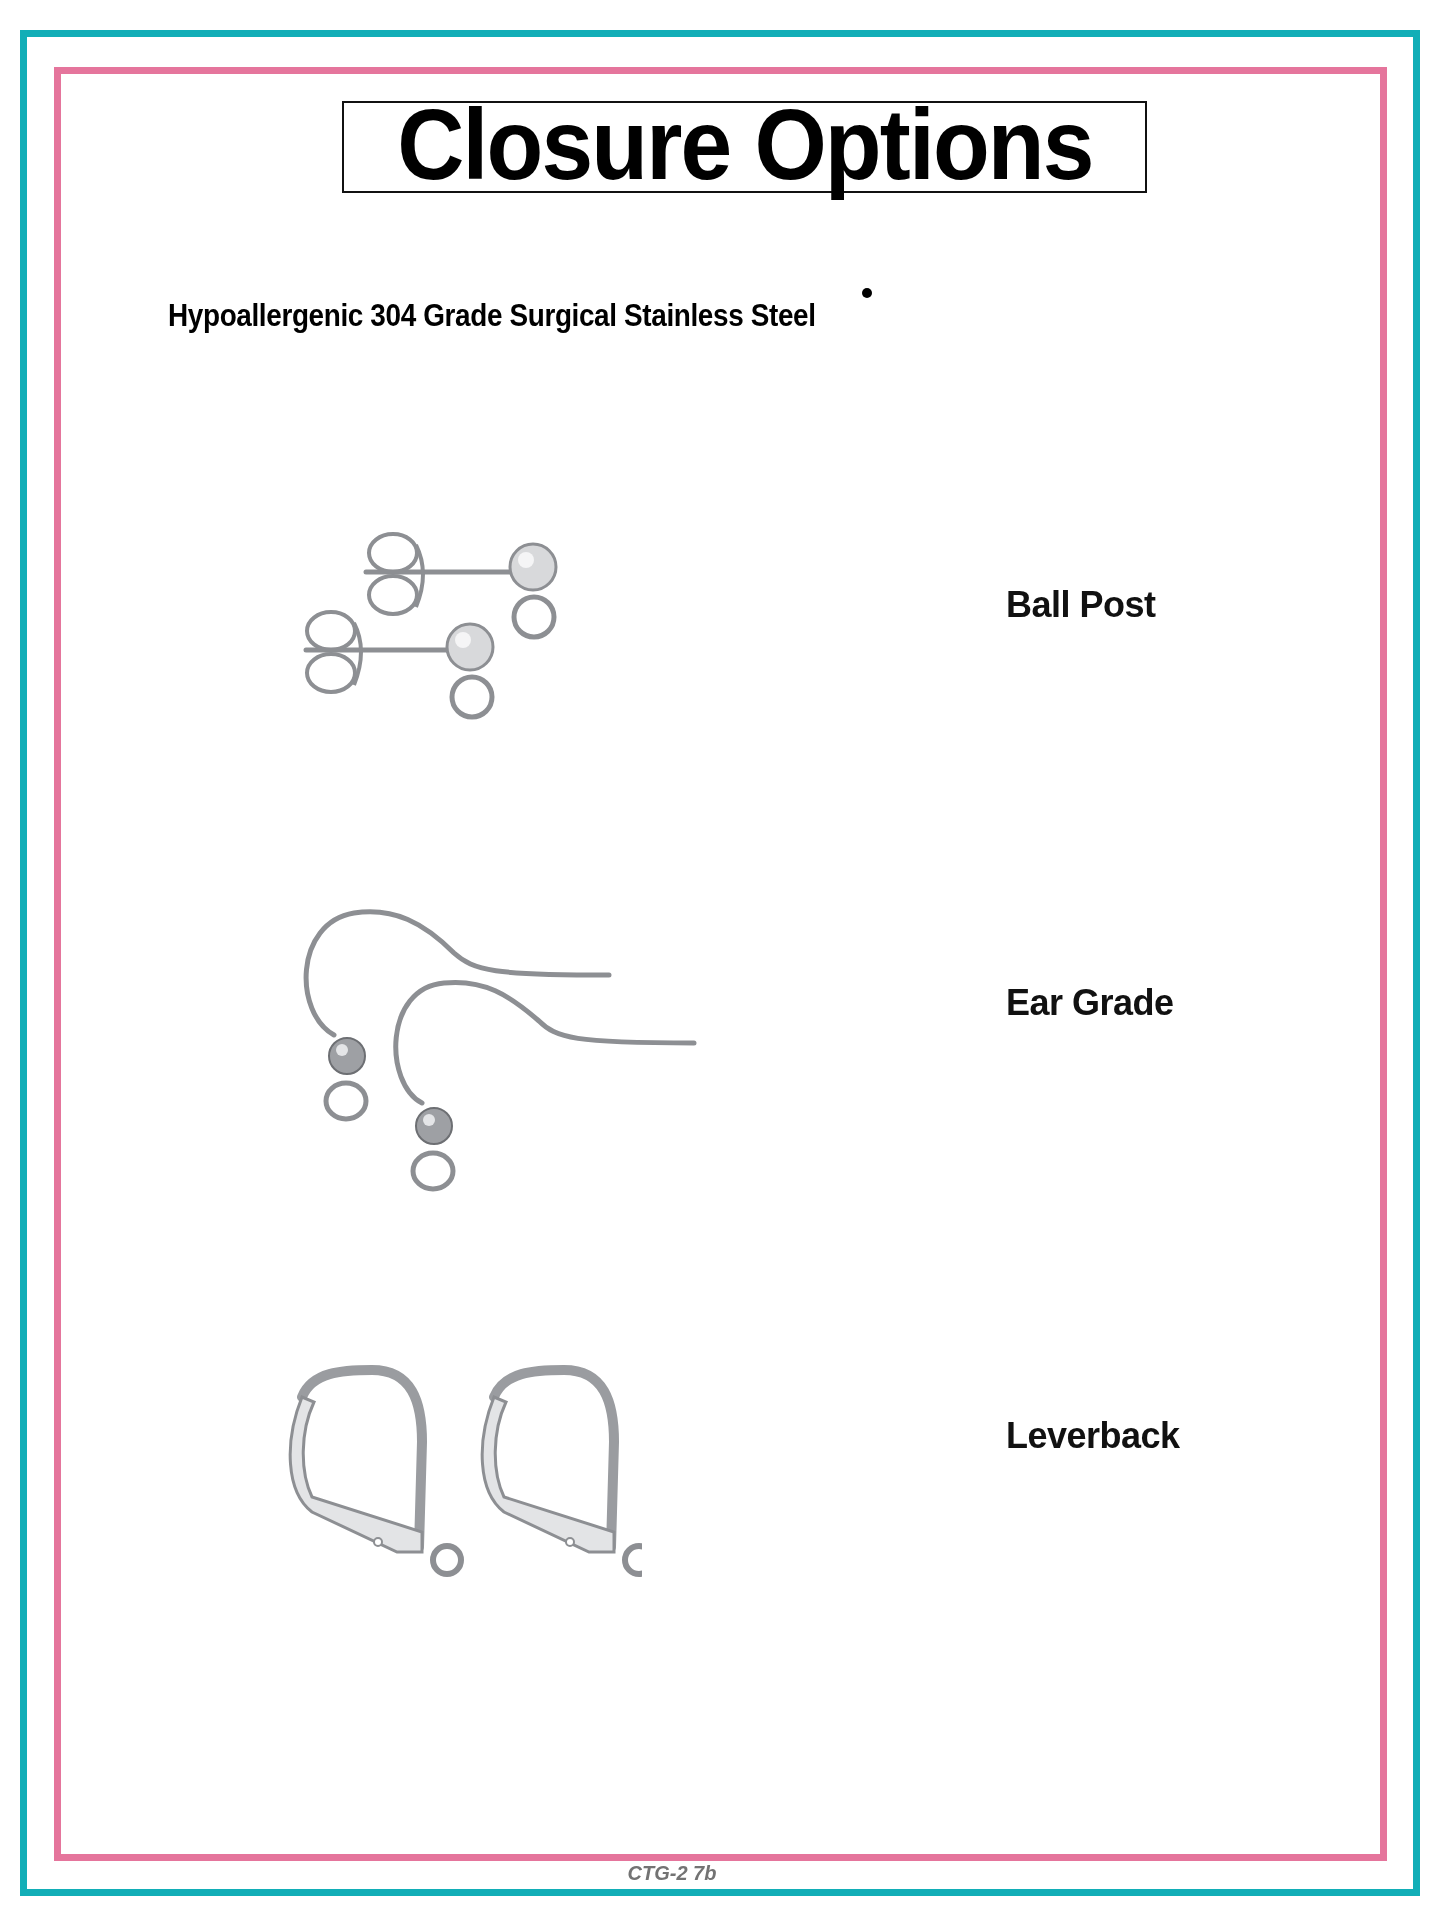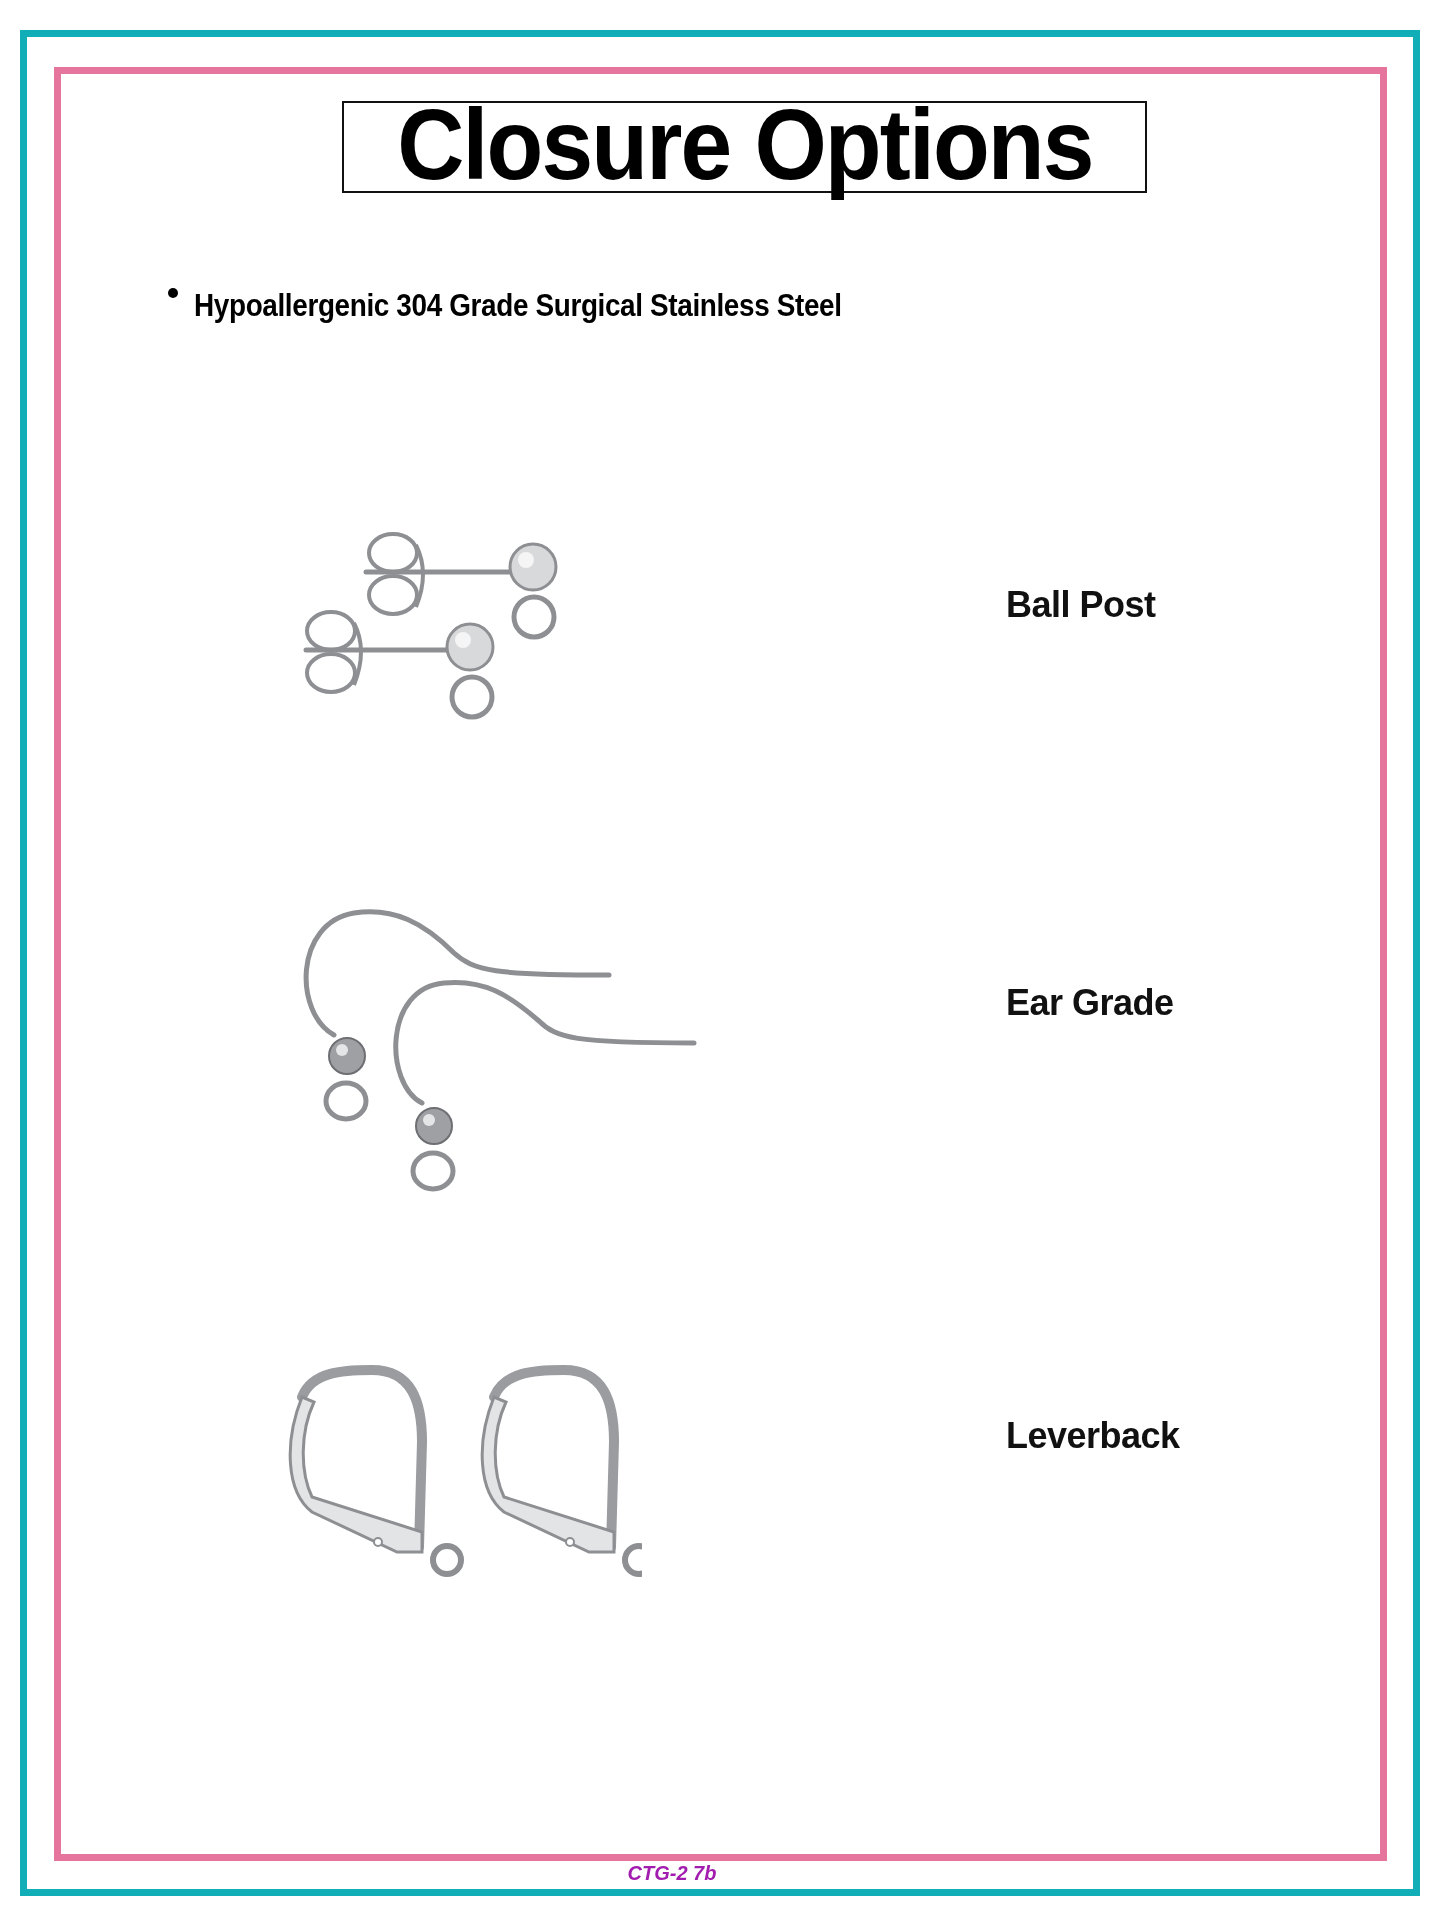--- a/index.html
+++ b/index.html
@@ -9,30 +9,30 @@
                  border:7px solid #12AEB7; }
   .frame-inner { position:absolute; left:54px; top:67px; width:1319px; height:1780px;
                  border:7px solid #E5759C; }
   .title-box { position:absolute; left:342px; top:101px; width:805px; height:92px;
                border:2px solid #111; box-sizing:border-box;
                display:flex; align-items:center; justify-content:center; }
   .title { font-family:"Liberation Sans", sans-serif; font-weight:700; font-size:100px;
            letter-spacing:-2px; line-height:1; color:#000; transform:scaleX(0.93);
            white-space:nowrap; margin-top:-6px; }
   .bullet-list { position:absolute; left:168px; top:288px; margin:0; padding:0; list-style:none; }
-  .bullet-item { display:flex; align-items:flex-start; white-space:nowrap; }
+  .bullet-item { display:flex; align-items:flex-end; white-space:nowrap;flex-direction:column; }
   .bullet-dot { width:10px; height:10px; border-radius:50%; background:#000; margin-right:16px; }
   .bullet-text { font-weight:700; font-size:31px; letter-spacing:-0.4px; color:#000;
                  display:inline-block; transform:scaleX(0.9); transform-origin:left center; }
   .option { position:absolute; }
   .option-img { position:absolute; }
   .option-label { position:absolute; left:1006px; font-weight:700; font-size:36px; color:#111;
                   letter-spacing:-0.5px; white-space:nowrap; }
   .footer-code { position:absolute; left:0; width:1344px; top:1862px; text-align:center;
-                 font-weight:700; font-style:italic; font-size:20px; color:#a21caf; }
+                 font-weight:700; font-style:italic; font-size:20px; color:#737373; }
   svg .metal { fill:none; stroke:#8d8f93; }
 </style>
 </head>
 <body>
 
 <div class="frame-outer"></div>
 <div class="frame-inner"></div>
 
 <div class="title-box">
   <div class="title">Closure Options</div>

